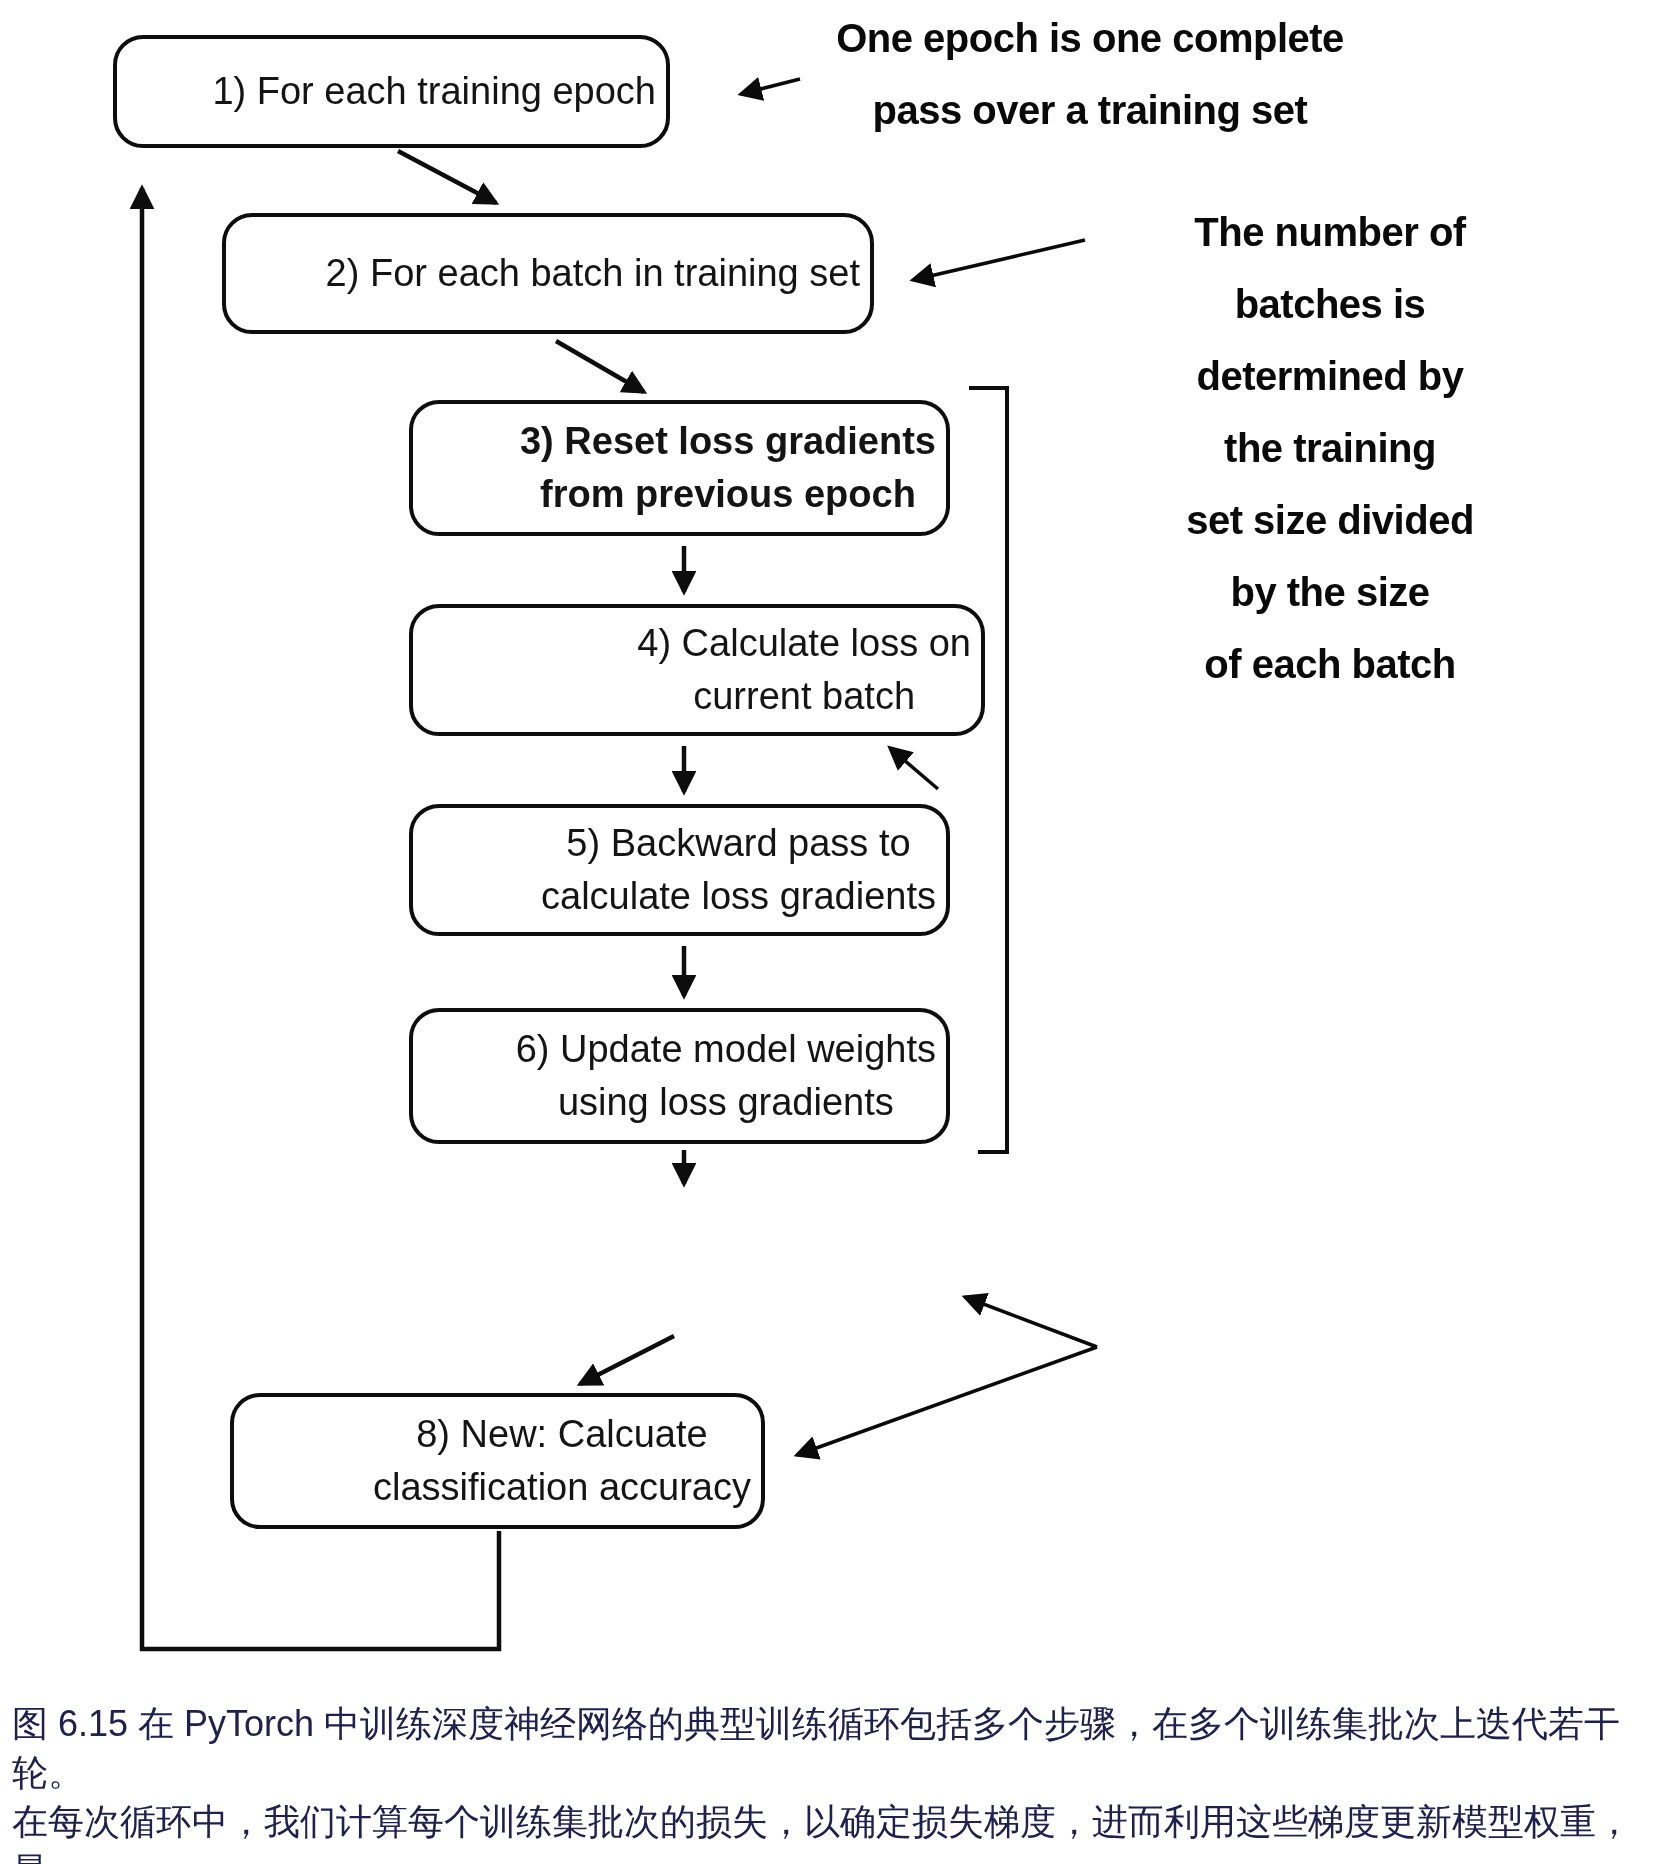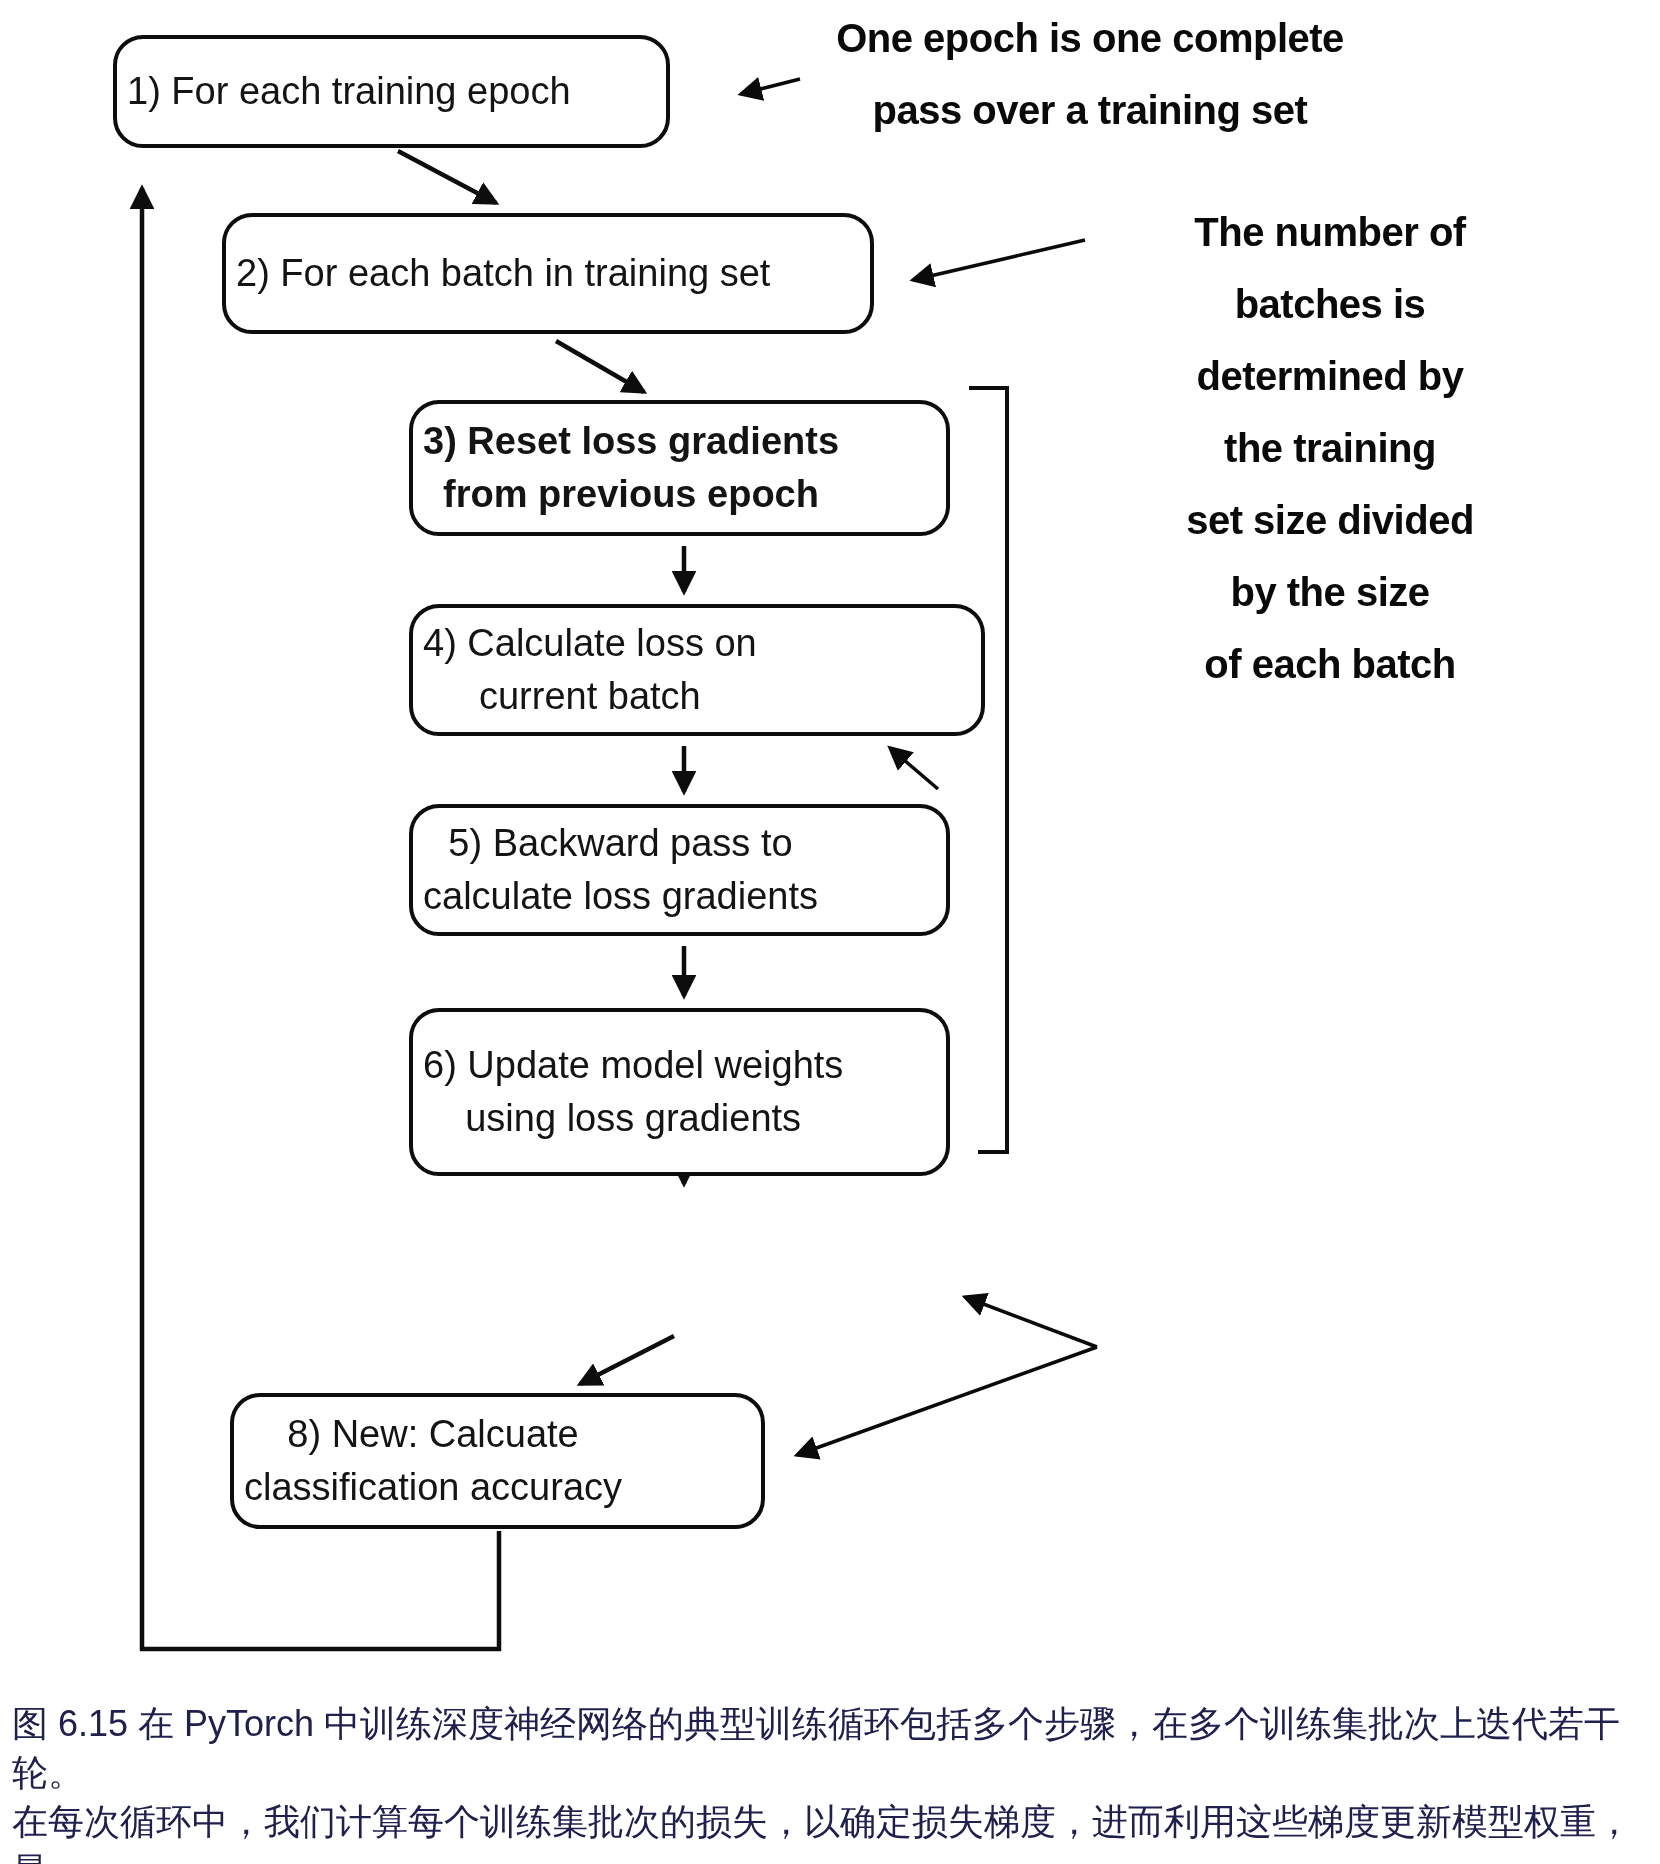--- a/index.html
+++ b/index.html
@@ -7,33 +7,33 @@
          font-family: "Liberation Sans", sans-serif; }
   .canvas { position: absolute; left: 0; top: 0; width: 1660px; height: 1864px;
             background: #ffffff; overflow: hidden; }
   svg.lines { position: absolute; left: 0; top: 0; width: 1660px; height: 1864px; }
 
   .box {
     position: absolute;
     border: 4.5px solid #0d0d0d;
     border-radius: 30px;
     background: #ffffff;
-    display: flex; align-items: center; justify-content: flex-start;
+    display: flex; align-items: center; justify-content: flex-end;
     text-align: center;
     font-size: 38px; line-height: 53px; color: #141414;
     white-space: pre-line;
     box-sizing: border-box;
     padding: 0 10px;
   }
   #box1 { left: 113px; top: 35px;  width: 557px; height: 113px; }
   #box2 { left: 222px; top: 213px; width: 652px; height: 121px; }
   #box3 { left: 409px; top: 400px; width: 541px; height: 136px; font-weight: bold; }
   #box4 { left: 409px; top: 604px; width: 576px; height: 132px; }
   #box5 { left: 409px; top: 804px; width: 541px; height: 132px; }
-  #box6 { left: 409px; top: 1008px; width: 541px; height: 168px; }
+  #box6 { left: 409px; top: 1008px; width: 541px; height: 136px; }
   #box7 { left: 409px; top: 1195px; width: 541px; height: 133px; }
   #box8 { left: 230px; top: 1393px; width: 535px; height: 136px; }
 
   .ann {
     position: absolute;
     transform: translateX(-50%);
     text-align: center;
     font-weight: 800;
     font-size: 40px; line-height: 72px;
     letter-spacing: -0.5px;

